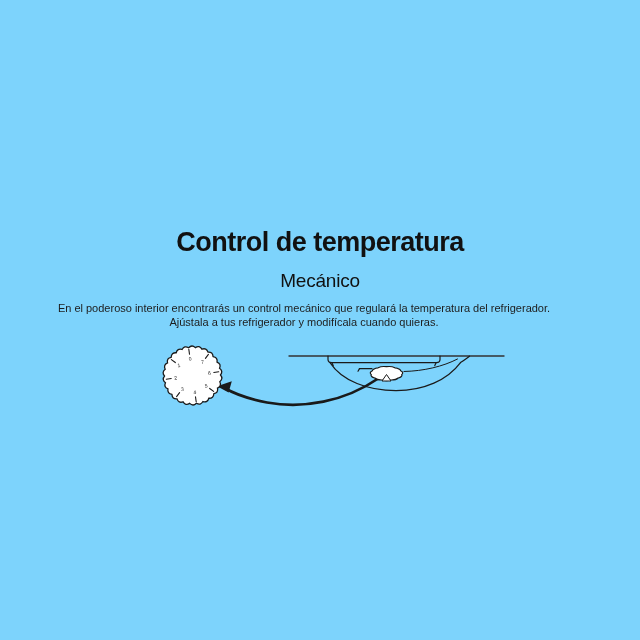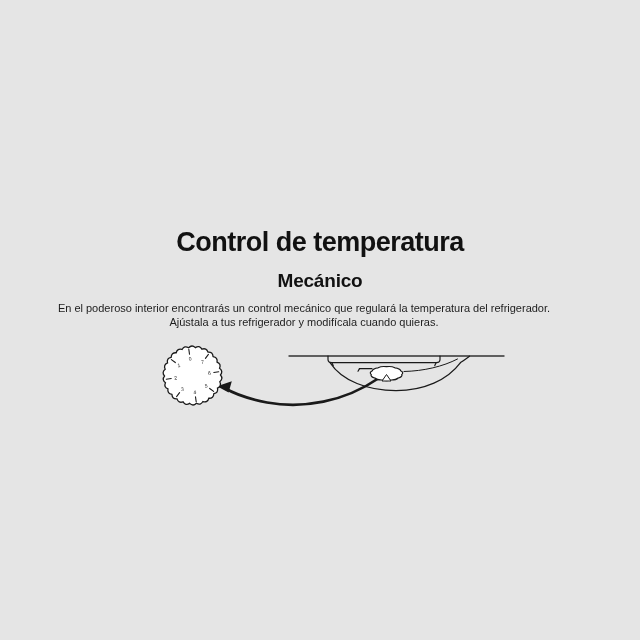--- a/index.html
+++ b/index.html
@@ -1,26 +1,26 @@
 <!DOCTYPE html>
 <html><head>
 <meta charset="utf-8">
 <style>
   html,body{margin:0;padding:0;background:#ffffff;}
   .canvas{
-    position:relative;width:640px;height:640px;background:#e5e5e5;
+    position:relative;width:640px;height:640px;background:#7dd3fc;
     font-family:"Liberation Sans", sans-serif;overflow:hidden;
   }
   .title{
     position:absolute;top:227px;left:0;width:640px;text-align:center;
     font-size:27px;font-weight:700;letter-spacing:-0.5px;color:#111111;margin:0;
   }
   .subtitle{
     position:absolute;top:270px;left:0;width:640px;text-align:center;
-    font-size:19px;font-weight:700;letter-spacing:-0.2px;color:#111111;margin:0;
+    font-size:19px;font-weight:400;letter-spacing:-0.2px;color:#111111;margin:0;
   }
   .desc{
     position:absolute;top:302px;left:0;width:608px;text-align:center;
     font-size:11px;line-height:13.5px;color:#1d1d1d;margin:0;
   }
   .desc span{display:block;}
   .illus{position:absolute;left:0;top:0;width:640px;height:640px;}
 </style>
 </head>
 <body>

